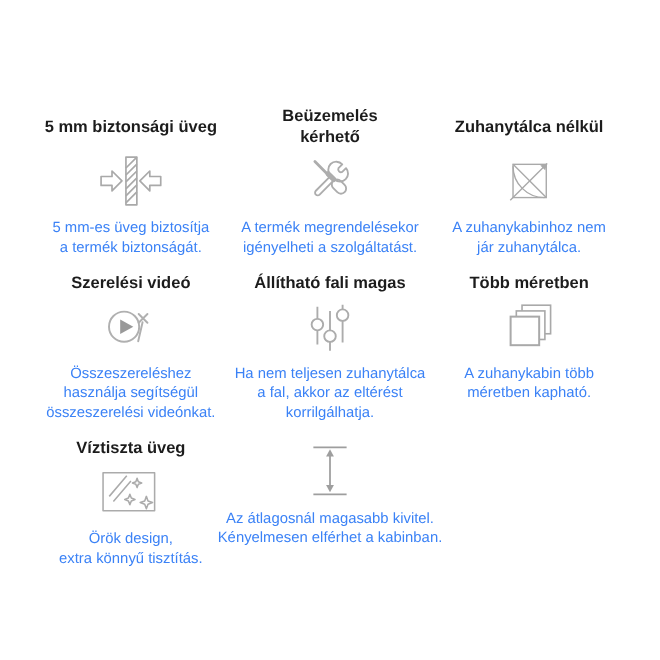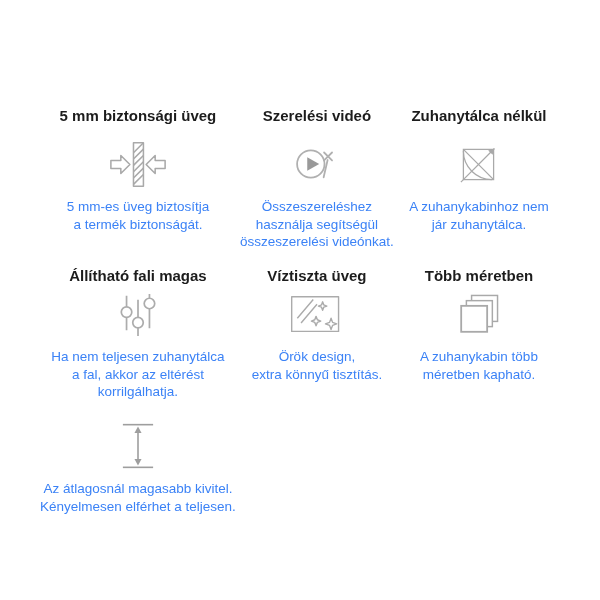--- a/index.html
+++ b/index.html
@@ -64,113 +64,130 @@
           <path d="M27,13 38,2 M27,20 38,9 M27,27 38,16 M27,34 38,23 M27,41 38,30 M27,48 38,37"></path>
           <path d="M2,21.5 H13 V16 L23,26 13,36 V30.5 H2 Z"></path>
           <path d="M62,21.5 H51 V16 L41,26 51,36 V30.5 H62 Z"></path>
         </g>
       </svg>
     </div>
     <div class="feature-desc">5 mm-es üveg biztosítja
 a termék biztonságát.</div>
   </div>
 
-
   <div class="feature">
-    <div class="feature-title">Szerelési videó</div>
+    <div class="feature-title">Beüzemelés
+kérhető</div>
     <div class="feature-icon">
-      <svg width="52" height="46" viewBox="0 0 56 52">
-        <g stroke="#b0b0b0" stroke-width="2" fill="none" stroke-linecap="round">
-          <circle cx="21" cy="26" r="15.5"></circle>
-          <path d="M17,18.5 V33.5 L30.5,26 Z" fill="#999999" stroke="none"></path>
-          <path d="M36,13 l9,9 M45,13 l-9,9"></path>
-          <path d="M40,21.5 L35.5,41"></path>
+      <svg width="50" height="48" viewBox="0 0 56 56">
+        <g stroke="#adadad" stroke-width="2" fill="none" stroke-linecap="round" stroke-linejoin="round">
+          <path d="M29,23 A8.5,8.5 0 1 1 41,11 L37,15 A3,3 0 0 0 41,19 L45,15 A8.5,8.5 0 0 1 33,27"></path>
+          <path d="M29,23 L13,39 A2.8,2.8 0 1 0 17,43 L33,27"></path>
+          <path d="M12,8 L28,24" stroke-width="3"></path>
+          <path d="M26,21 L32,27" stroke-width="5.5"></path>
+          <rect x="29" y="29" width="17" height="11" rx="5.5" transform="rotate(45 37.5 34.5)"></rect>
         </g>
       </svg>
     </div>
-    <div class="feature-desc">Összeszereléshez
-használja segítségül
-összeszerelési videónkat.</div>
+    <div class="feature-desc">A termék megrendelésekor
+igényelheti a szolgáltatást.</div>
   </div>
 
   <div class="feature">
     <div class="feature-title">Zuhanytálca nélkül</div>
     <div class="feature-icon">
       <svg width="47" height="47" viewBox="0 0 56 56">
         <g stroke="#a9a9a9" stroke-width="1.5" fill="none">
           <rect x="10" y="10" width="36" height="36"></rect>
           <path d="M10,12 A34,34 0 0 0 44,46"></path>
           <path d="M10,10 L46,46"></path>
           <path d="M7,49 L47,9"></path>
           <path d="M47,9 l-7.5,2.2 5.3,5.3 z" fill="#a9a9a9" stroke="none"></path>
         </g>
       </svg>
     </div>
     <div class="feature-desc">A zuhanykabinhoz nem
 jár zuhanytálca.</div>
   </div>
 
   <div class="feature">
+    <div class="feature-title">Szerelési videó</div>
+    <div class="feature-icon">
+      <svg width="52" height="46" viewBox="0 0 56 52">
+        <g stroke="#b0b0b0" stroke-width="2" fill="none" stroke-linecap="round">
+          <circle cx="21" cy="26" r="15.5"></circle>
+          <path d="M17,18.5 V33.5 L30.5,26 Z" fill="#999999" stroke="none"></path>
+          <path d="M36,13 l9,9 M45,13 l-9,9"></path>
+          <path d="M40,21.5 L35.5,41"></path>
+        </g>
+      </svg>
+    </div>
+    <div class="feature-desc">Összeszereléshez
+használja segítségül
+összeszerelési videónkat.</div>
+  </div>
+
+  <div class="feature">
     <div class="feature-title">Állítható fali magas</div>
     <div class="feature-icon">
       <svg width="42" height="46" viewBox="0 0 44 48">
         <g stroke="#acacac" stroke-width="1.8" fill="none">
           <path d="M10,5 V41 M22,9 V47 M34,3 V39"></path>
           <circle cx="10" cy="22" r="5.5" fill="#ffffff"></circle>
           <circle cx="22" cy="33" r="5.5" fill="#ffffff"></circle>
           <circle cx="34" cy="13" r="5.5" fill="#ffffff"></circle>
         </g>
       </svg>
     </div>
     <div class="feature-desc">Ha nem teljesen zuhanytálca
 a fal, akkor az eltérést
 korrilgálhatja.</div>
+  </div>
+
+  <div class="feature">
+    <div class="feature-title">Több méretben</div>
+    <div class="feature-icon">
+      <svg width="45" height="45" viewBox="0 0 52 52">
+        <g stroke="#a9a9a9" stroke-width="1.7" fill="#ffffff">
+          <rect x="18" y="4" width="30" height="30"></rect>
+          <rect x="12" y="10" width="30" height="30"></rect>
+          <rect x="6" y="16" width="30" height="30" stroke-width="2.1"></rect>
+        </g>
+      </svg>
+    </div>
+    <div class="feature-desc">A zuhanykabin több
+méretben kapható.</div>
   </div>
 
   <div class="feature">
     <div class="feature-title">Víztiszta üveg</div>
     <div class="feature-icon">
       <svg width="58" height="45" viewBox="0 0 60 48">
         <g stroke="#ababab" stroke-width="1.5" fill="none" stroke-linejoin="round">
           <rect x="3" y="5" width="50" height="37"></rect>
           <path d="M9,28 L26,8 M13,33 L30,13"></path>
           <path d="M36,10.5 L37.2,13.8 L40.5,15 L37.2,16.2 L36,19.5 L34.8,16.2 L31.5,15 L34.8,13.8 Z"></path>
           <path d="M29,26 L30.4,29.6 L34,31 L30.4,32.4 L29,36 L27.6,32.4 L24,31 L27.6,29.6 Z"></path>
           <path d="M45,28 L46.6,32.4 L51,34 L46.6,35.6 L45,40 L43.4,35.6 L39,34 L43.4,32.4 Z"></path>
         </g>
       </svg>
     </div>
     <div class="feature-desc">Örök design,
 extra könnyű tisztítás.</div>
   </div>
 
   <div class="feature">
-    <div class="feature-title">Több méretben</div>
-    <div class="feature-icon">
-      <svg width="45" height="45" viewBox="0 0 52 52">
-        <g stroke="#a9a9a9" stroke-width="1.7" fill="#ffffff">
-          <rect x="18" y="4" width="30" height="30"></rect>
-          <rect x="12" y="10" width="30" height="30"></rect>
-          <rect x="6" y="16" width="30" height="30" stroke-width="2.1"></rect>
-        </g>
-      </svg>
-    </div>
-    <div class="feature-desc">A zuhanykabin több
-méretben kapható.</div>
-  </div>
-
-  <div class="feature">
     <div class="feature-icon">
       <svg width="44" height="48" viewBox="0 0 48 54">
         <g stroke="#9e9e9e" stroke-width="1.8" fill="none">
           <path d="M7,3 H41"></path>
           <path d="M7,51 H41"></path>
           <path d="M24,10 V44"></path>
           <path d="M24,5 L20,12.5 H28 Z" fill="#9e9e9e" stroke="none"></path>
           <path d="M24,49 L20,41.5 H28 Z" fill="#9e9e9e" stroke="none"></path>
         </g>
       </svg>
     </div>
     <div class="feature-desc">Az átlagosnál magasabb kivitel.
-Kényelmesen elférhet a teljesen.</div>
+Kényelmesen elférhet a kabinban.</div>
   </div>
 
 </div>
 
 </body></html>

